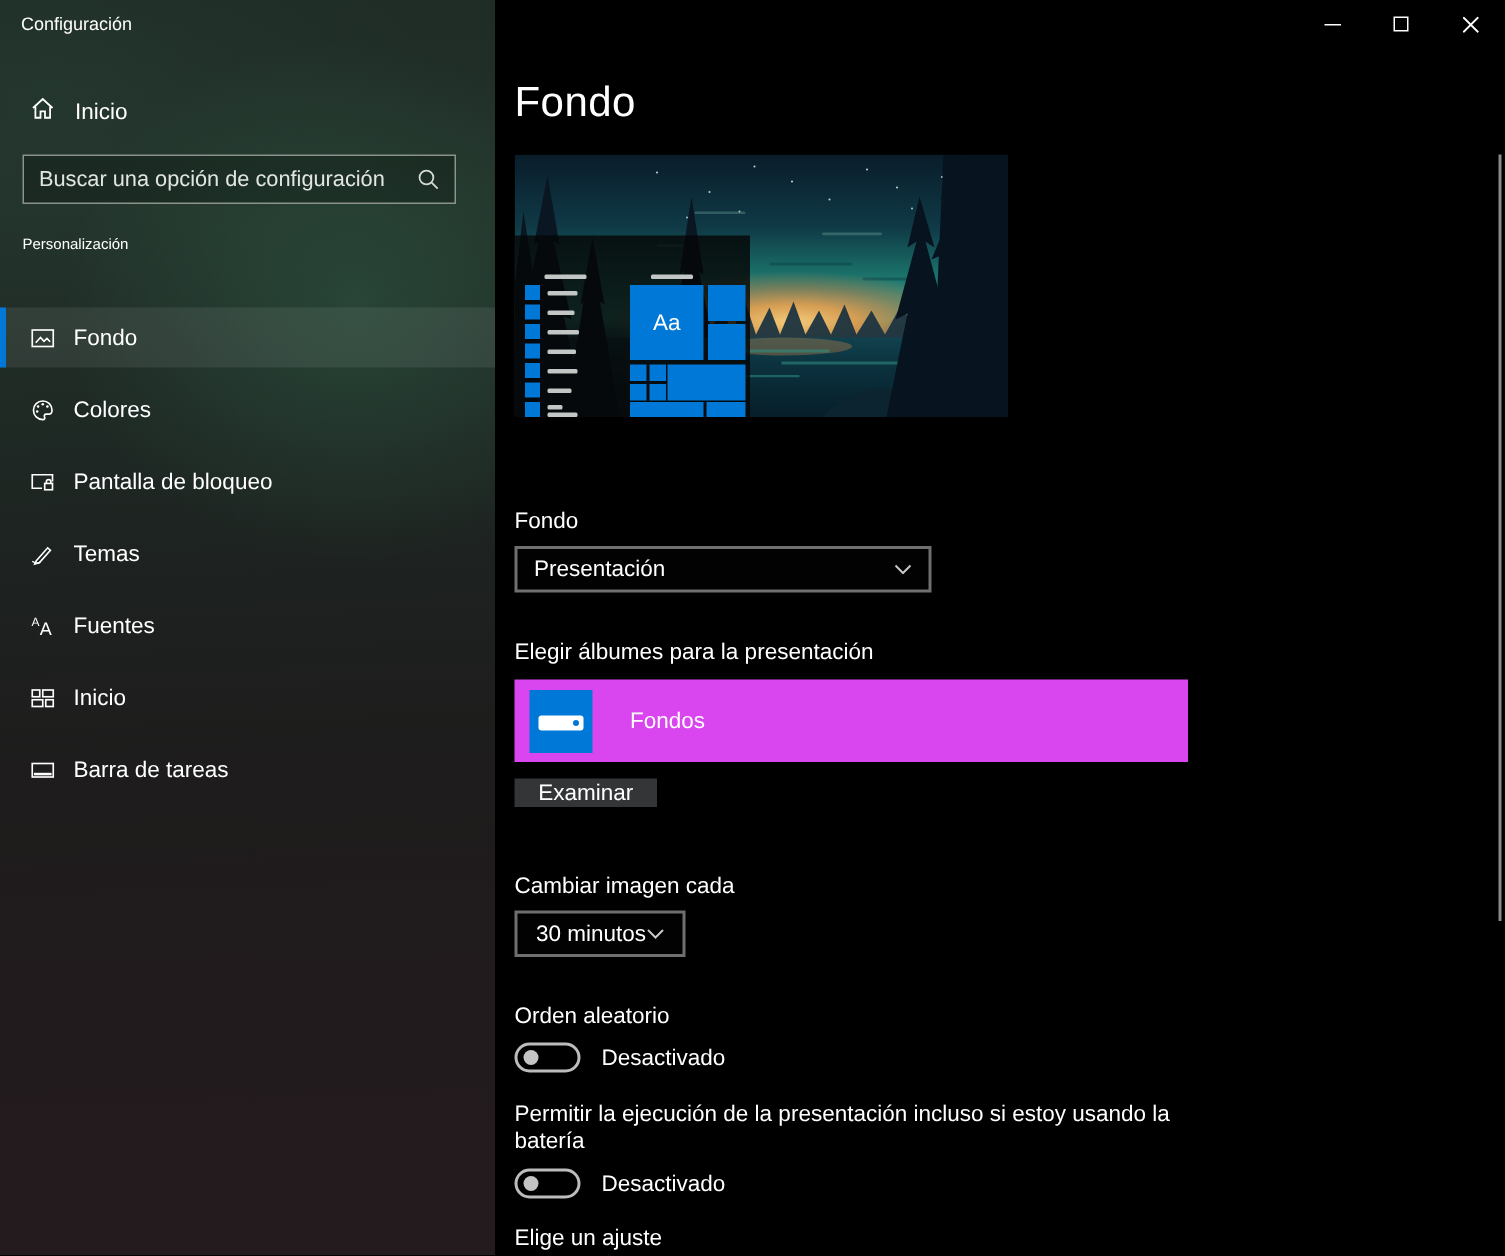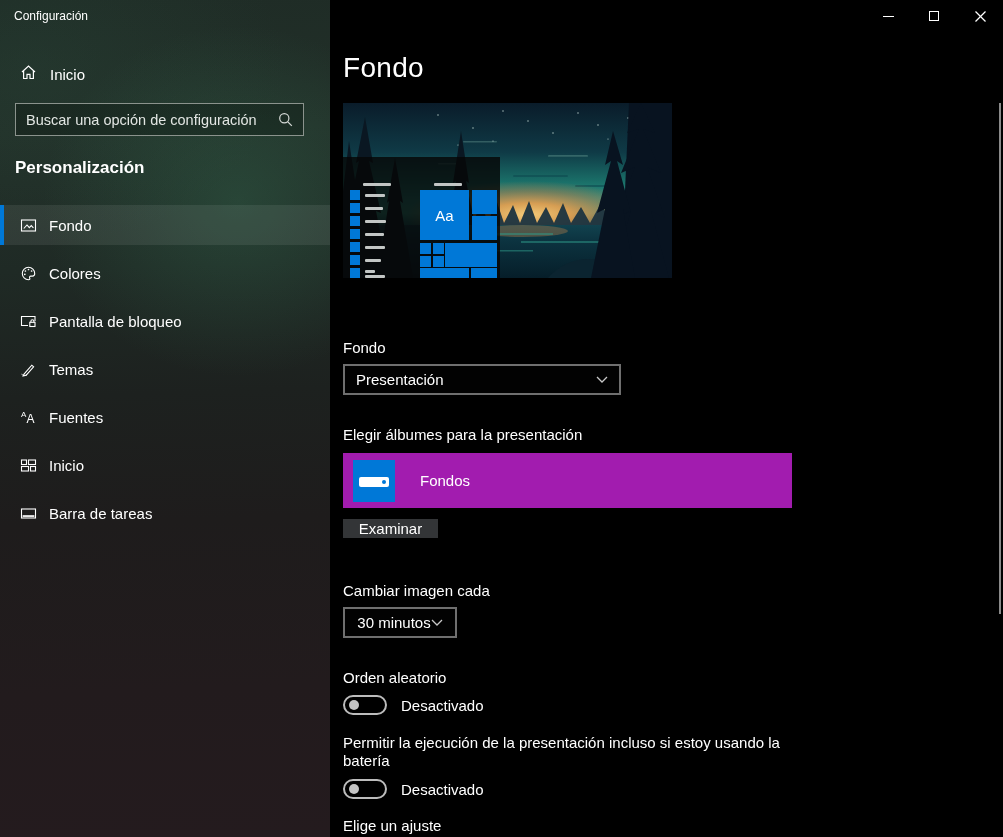--- a/index.html
+++ b/index.html
@@ -15,21 +15,21 @@
       linear-gradient(178deg,#1f2c26 0%,#223029 16%,#1f2a25 32%,#1d211f 47%,#1e1c1c 62%,#221b1d 82%,#241b1e 100%);
   }
   .win-title { position:absolute; left:14px; top:9px; font-size:12px; color:#fff; }
   .home-row { position:absolute; left:0; top:56px; width:100%; height:36px; display:flex; align-items:center; padding-left:20px; gap:13px; font-size:15px; }
   .search-box { position:absolute; left:15px; top:103px; width:289px; height:33px;
     border:1px solid #8b938d; background:rgba(5,9,7,0.28); display:flex; align-items:center;gap:12px; }
   .search-box input { flex:1; height:100%; background:transparent; border:none; outline:none;
     color:#eceeec; font-size:14.5px; font-family:inherit; padding:0 6px 0 10px; }
   .search-box input::placeholder { color:#e2e6e3; opacity:1; }
   .search-box svg { margin-right:10px; flex:none; }
-  .section-title { position:absolute; left:15px; top:158px; font-size:17px; font-weight:bold; }
+  .section-title { position:absolute; left:15px; top:158px; font-size:10px; font-weight:normal; }
   .nav-item { position:absolute; left:0; width:100%; height:40px; display:flex; align-items:center;
     padding-left:20px; gap:12px; font-size:15px; cursor:default; }
   .nav-item .ic { width:17px; height:17px; flex:none; display:flex; align-items:center; justify-content:center; }
   .nav-item.selected { background:rgba(255,255,255,0.08); }
   .nav-item.selected::before { content:""; position:absolute; left:0; top:0; bottom:0; width:4px; background:#0078d7; }
 
   
   .caption { position:absolute; top:0; right:0; display:flex; }
   .cap-btn { width:46px; height:32px; display:flex; align-items:center; justify-content:center; }
   .min-glyph { width:11px; height:1px; background:#fff; }
@@ -43,21 +43,21 @@
   .preview { position:absolute; left:0; top:103px; width:329px; height:175px; overflow:hidden; }
   .preview svg { position:absolute; inset:0; }
   .sm-overlay { position:absolute; left:0; top:54px; width:157px; height:121px; background:rgba(6,6,6,0.82); }
   .sm-overlay .bar { position:absolute; background:#c2c6c5; border-radius:1px; }
   .sm-overlay .sq { position:absolute; width:10px; height:10px; background:#0078d7; }
   .tile { position:absolute; background:#0078d7; }
   .tile-aa { display:flex; align-items:center; justify-content:center; font-size:15px; color:#fff; }
 
   .select { position:absolute; height:31px; border:2px solid #6f6f6f; background:#020202; color:#fff;
     font-size:15px; display:flex; align-items:center; justify-content:space-between; padding:0 11px; }
-  .album-row { position:absolute; left:0; top:453px; width:449px; height:55px; background:#a21caf;
+  .album-row { position:absolute; left:0; top:453px; width:449px; height:55px; background:#d946ef;
     display:flex; align-items:center; padding-left:10px; }
   .album-icon { width:42px; height:42px; background:#0078d7; position:relative; flex:none; }
   .album-icon .strip { position:absolute; left:6px; top:17px; width:30px; height:10px; background:#fff; border-radius:2px; }
   .album-icon .dot { position:absolute; left:29px; top:20px; width:4px; height:4px; border-radius:50%; background:#0078d7; }
   .album-name { margin-left:25px; font-size:15px; }
   .btn { position:absolute; background:#333537; color:#fff; font-size:15px; display:flex;
     align-items:center; justify-content:center; border:none; font-family:inherit; }
 
   .toggle-row { position:absolute; left:0; display:flex; align-items:center; gap:14px; height:22px; }
   .toggle { position:relative; width:44px; height:20px; border:2px solid #bcbcbc; border-radius:11px; flex:none; }

